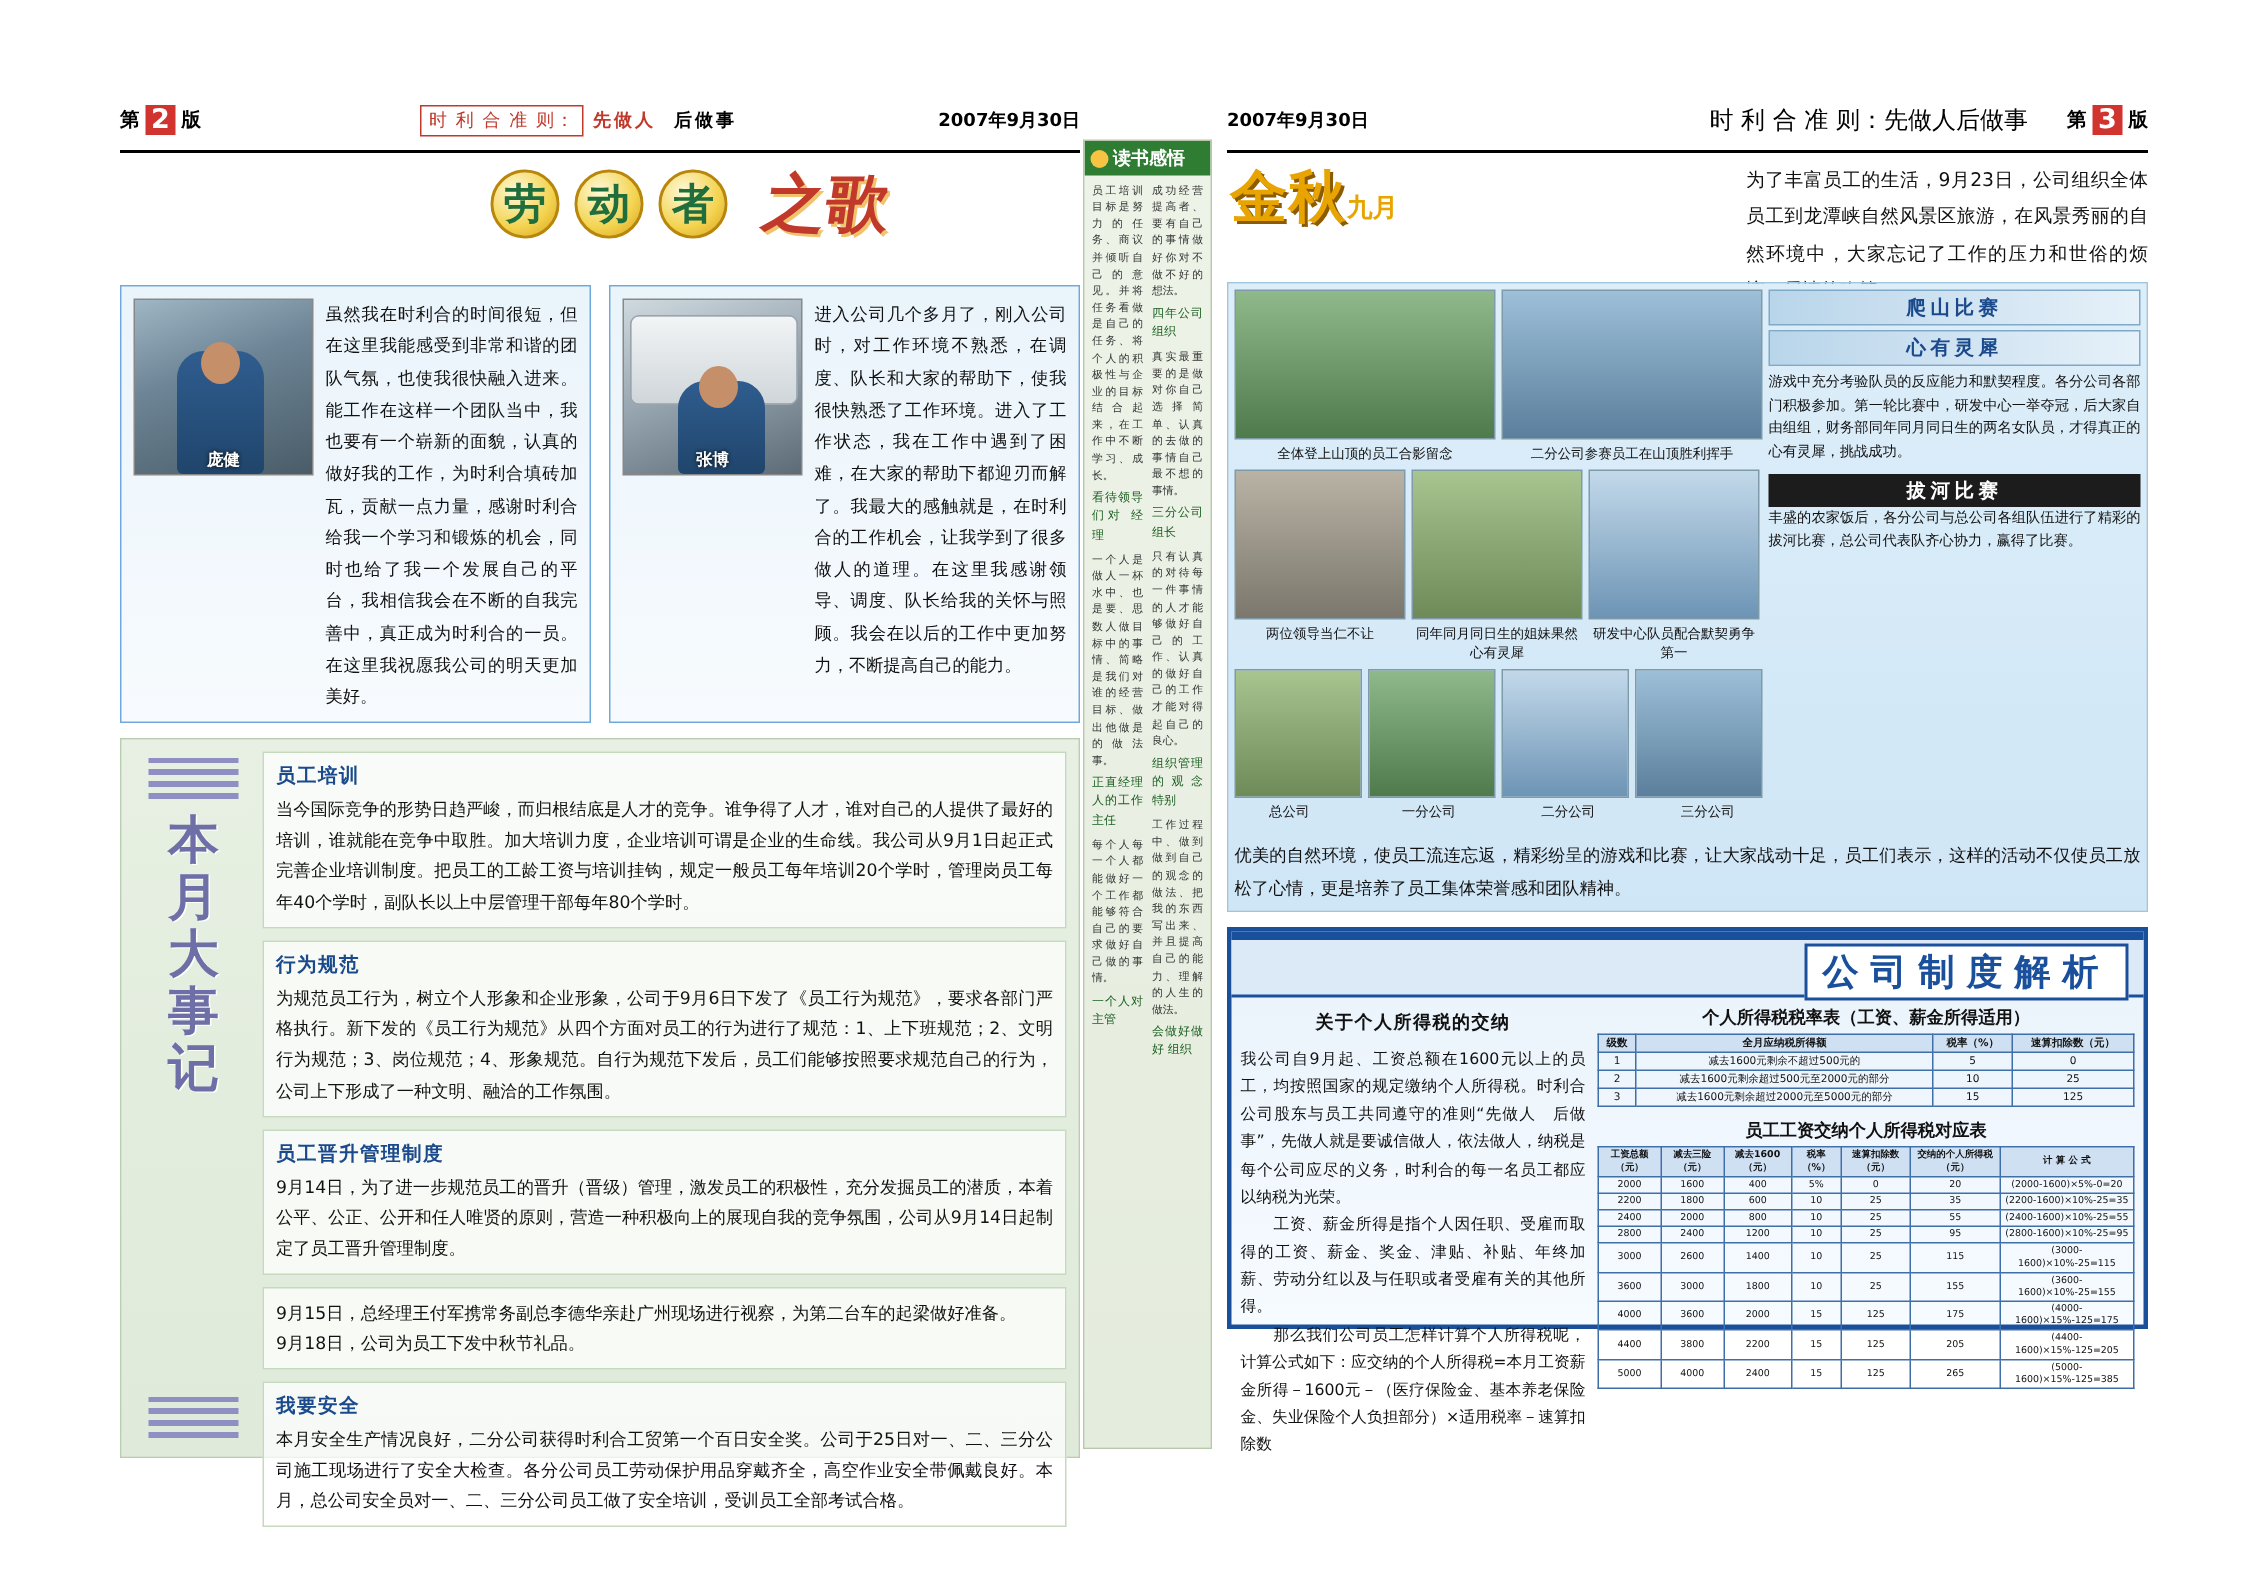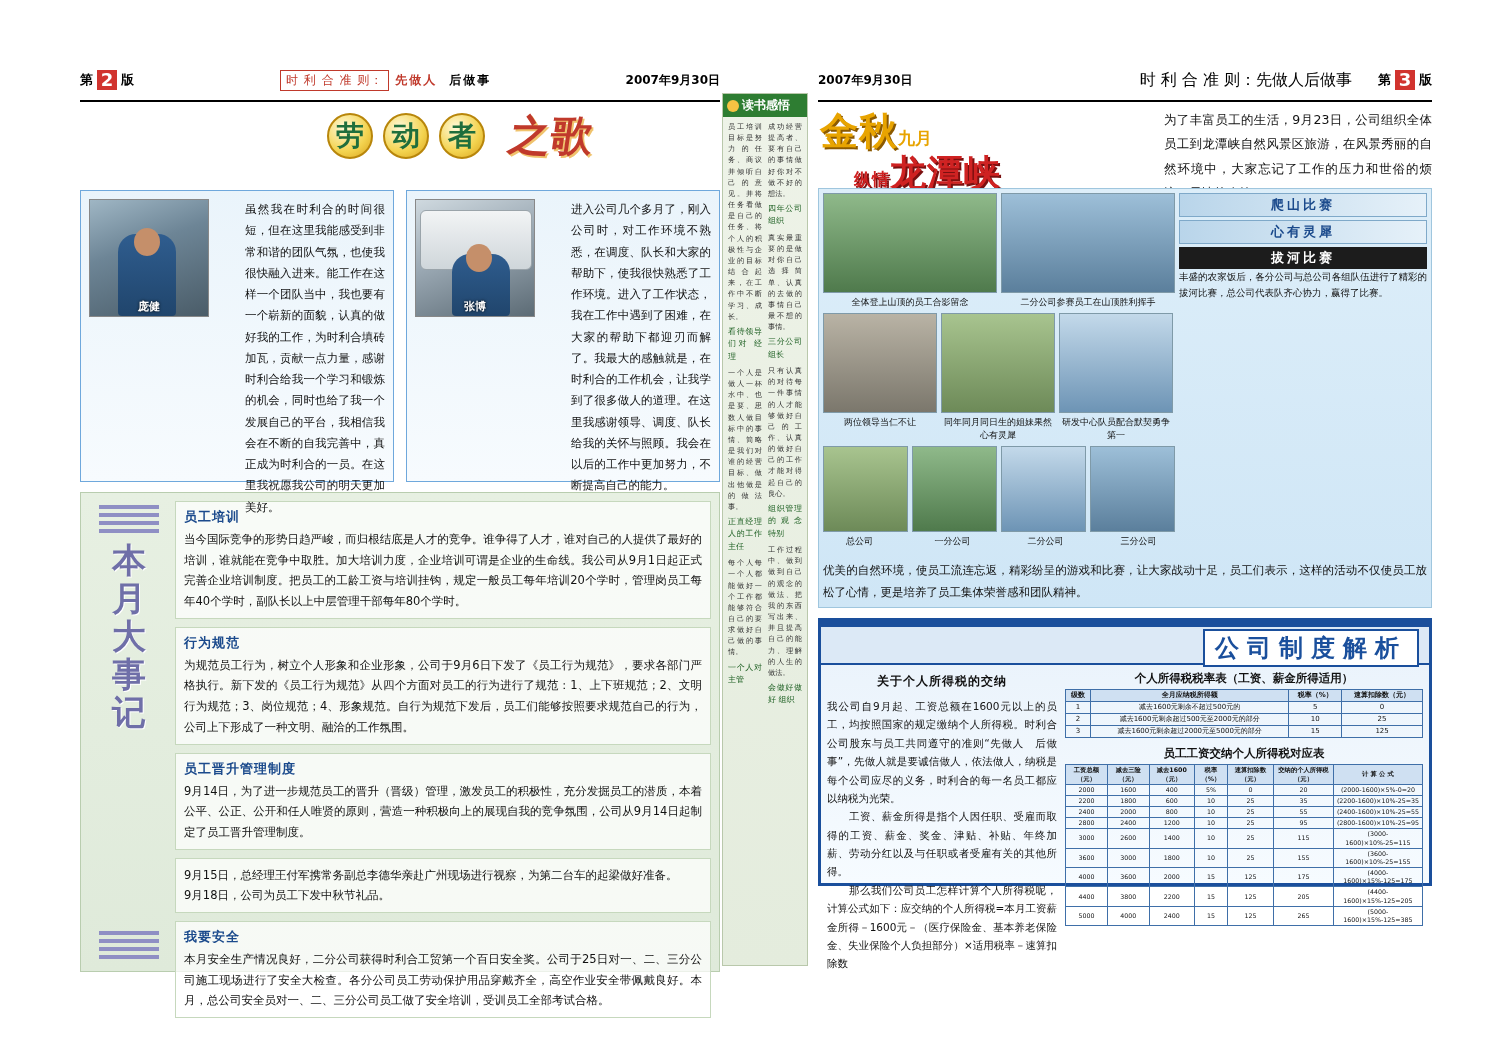--- a/index.html
+++ b/index.html
@@ -136,21 +136,20 @@
     font-weight:bold;
   }
   .art-text {
     flex:1;
     font-size:11.5px;
     line-height:1.85;
     color:#111;
     text-align:justify;
     font-family:"DejaVu Sans", sans-serif;
     writing-mode:horizontal-tb;
-    margin-left:28px;
   }
 
   
   .events {
     margin-top:10px;
     height:480px;
     background:linear-gradient(180deg,#e7f0e2,#dfeada);
     border:1px solid #b9cdaf;
     display:flex;
     padding:8px;
@@ -477,21 +476,20 @@
       </div>
       <div class="page-no-r page-no">
         <span>第</span>
         <span class="num">3</span>
         <span>版</span>
       </div>
     </div>
 
     <div class="travel-title">
       <span class="tt-gold">金秋</span><span class="tt-small" style="color:#e8a400">九月</span>
-      <span class="tt-red"><span class="tt-small">纵情</span><span>龙潭峡</span></span>
     </div>
     <div class="lead-text">为了丰富员工的生活，9月23日，公司组织全体员工到龙潭峡自然风景区旅游，在风景秀丽的自然环境中，大家忘记了工作的压力和世俗的烦恼，尽情的欢笑。</div>
 
     <div class="photo-zone">
       <div class="pz-left">
         <div class="photo-row">
           <div class="ph g-green" style="width:174px;height:100px"></div>
           <div class="ph g-crowd" style="width:174px;height:100px"></div>
         </div>
         <div style="display:flex;gap:4px">
@@ -518,20 +516,21 @@
           <div class="cap-line" style="width:85px">总公司</div>
           <div class="cap-line" style="width:85px">一分公司</div>
           <div class="cap-line" style="width:85px">二分公司</div>
           <div class="cap-line" style="width:85px">三分公司</div>
         </div>
       </div>
 
       <div class="pz-right">
         <div class="sect-head">爬山比赛</div>
         <div class="sect-head">心有灵犀</div>
+        <div class="sect-text">游戏中充分考验队员的反应能力和默契程度。各分公司各部门积极参加。第一轮比赛中，研发中心一举夺冠，后大家自由组组，财务部同年同月同日生的两名女队员，才得真正的心有灵犀，挑战成功。</div>
         <div class="sect-head-dark">拔河比赛</div>
         <div class="sect-text">丰盛的农家饭后，各分公司与总公司各组队伍进行了精彩的拔河比赛，总公司代表队齐心协力，赢得了比赛。</div>
       </div>
 
       <div class="closing">优美的自然环境，使员工流连忘返，精彩纷呈的游戏和比赛，让大家战动十足，员工们表示，这样的活动不仅使员工放松了心情，更是培养了员工集体荣誉感和团队精神。</div>
     </div>
 
     <div class="sys-box">
       <div class="sys-title-bar">
         <div class="sys-title">公司制度解析</div>

